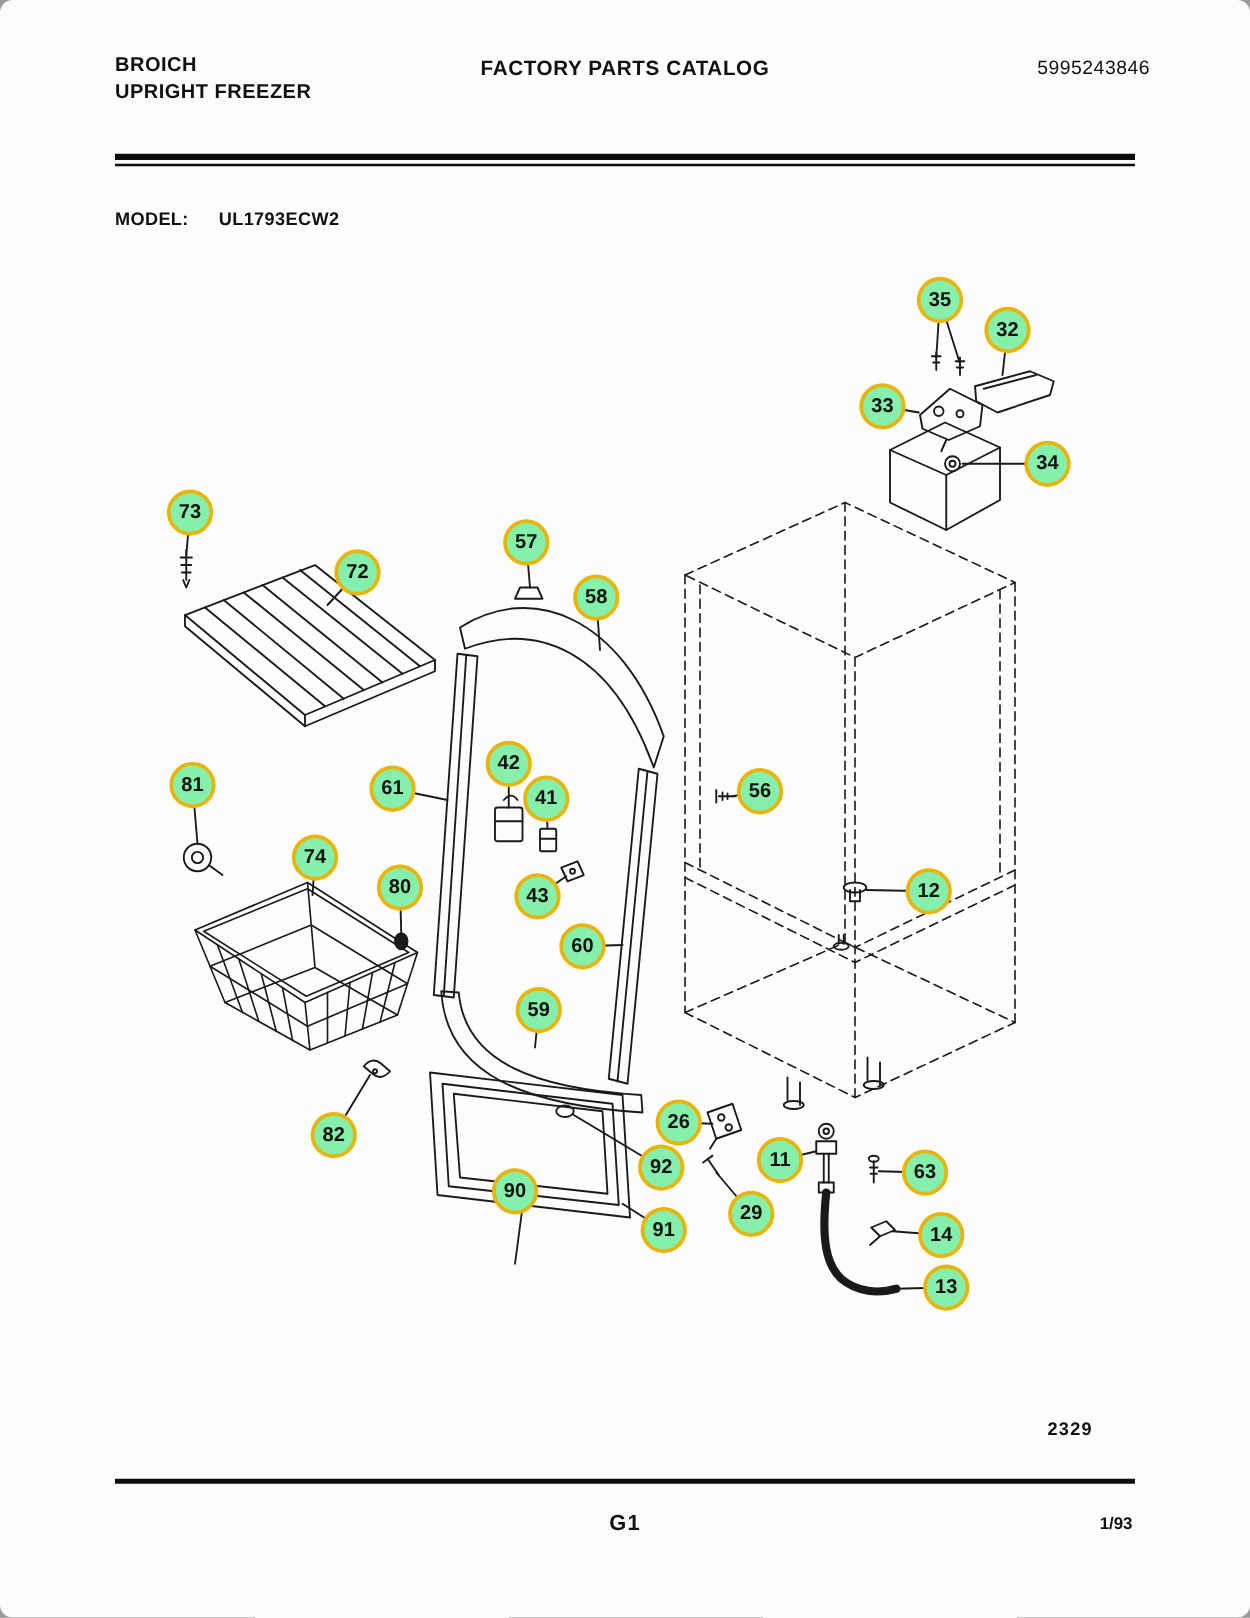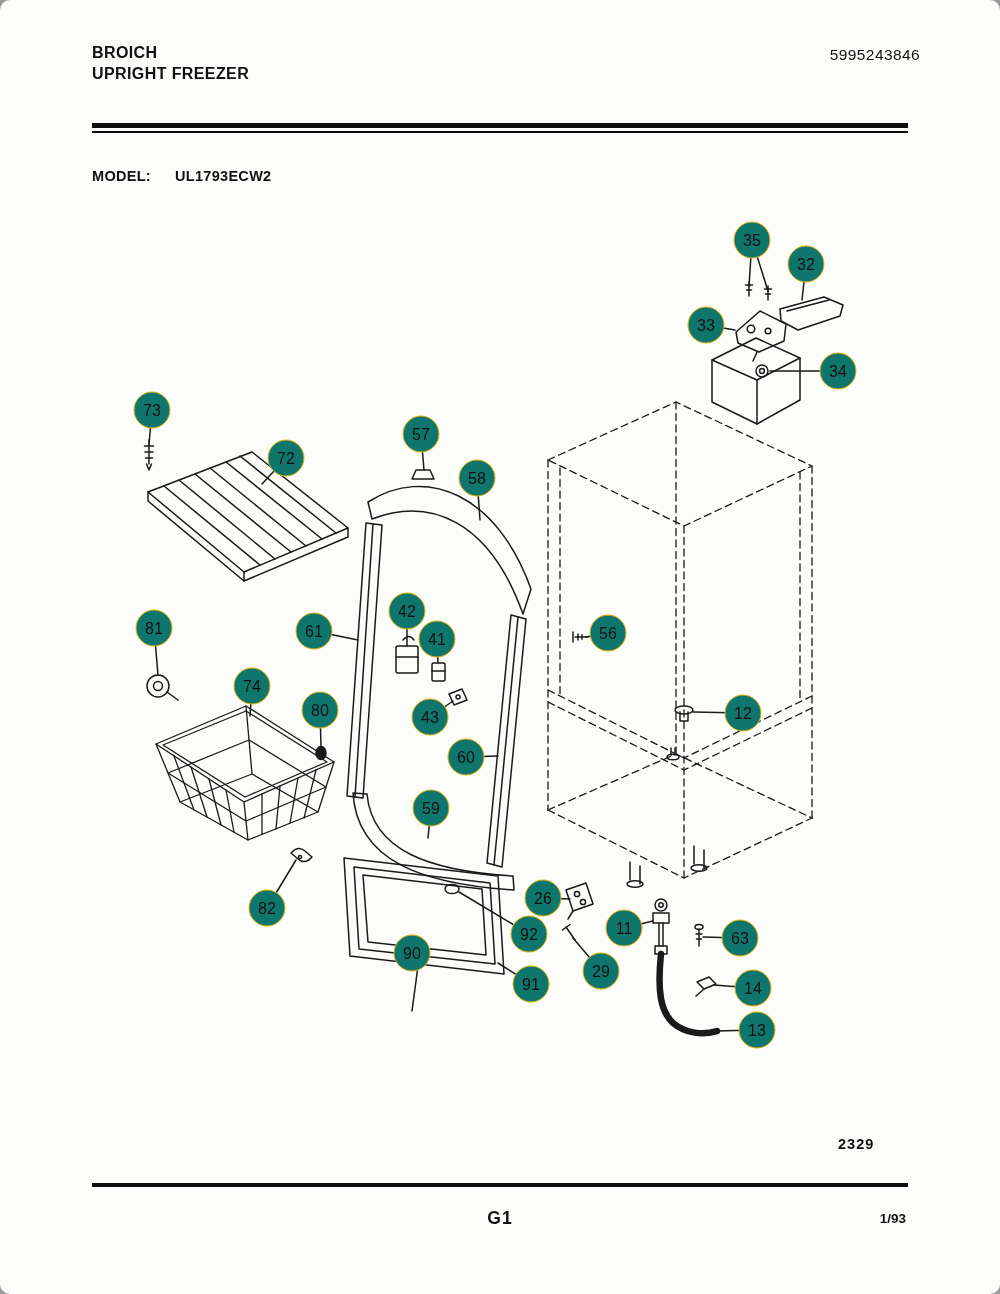--- a/index.html
+++ b/index.html
@@ -13,38 +13,39 @@
   .hdr-title { position:absolute; left:0; top:46px; width:100%; text-align:center; font-weight:bold; font-size:16.5px; letter-spacing:.5px; }
   .hdr-num   { position:absolute; right:80px; top:46px; font-weight:normal; font-size:15.5px; letter-spacing:.4px; }
   .rule-a { position:absolute; left:92px; top:123px; width:816px; height:5px; background:#0d0d0d; }
   .rule-b { position:absolute; left:92px; top:131px; width:816px; height:2px; background:#0d0d0d; }
   .model  { position:absolute; left:92px; top:168px; font-weight:bold; font-size:14.5px; letter-spacing:.3px; }
   .model .val { margin-left:24px; }
   svg.art { position:absolute; left:0; top:0; }
   #callout-layer { position:absolute; left:0; top:0; width:1000px; height:1294px; pointer-events:none; }
   .callout {
     position:absolute; width:37px; height:37px; transform:translate(-50%,-50%);
-    border:1px solid #eab308; border-radius:50%; background:#0f766e;
+    border:3px solid #eab308; border-radius:50%; background:#86efac;
     display:flex; align-items:center; justify-content:center;
-    font-weight:normal; font-size:16px; color:#111;
+    font-weight:bold; font-size:16px; color:#111;
   }
   .fig    { position:absolute; left:838px; top:1136px; font-weight:bold; font-size:14.5px; letter-spacing:1px; }
   .f-rule { position:absolute; left:92px; top:1183px; width:816px; height:4px; background:#0d0d0d; }
   .f-page { position:absolute; left:0; top:1208px; width:100%; text-align:center; font-weight:bold; font-size:17.5px; letter-spacing:1px; }
   .f-date { position:absolute; right:94px; top:1211px; font-weight:bold; font-size:13.5px; }
 </style>
 </head>
 <body>
 
 <div class="page">
 
   <div class="hdr-brand">
     <div>BROICH</div>
     <div>UPRIGHT FREEZER</div>
   </div>
+  <div class="hdr-title">FACTORY PARTS CATALOG</div>
   <div class="hdr-num">5995243846</div>
 
   <div class="rule-a"></div>
   <div class="rule-b"></div>
 
   <div class="model">
     <span>MODEL:</span><span class="val">UL1793ECW2</span>
   </div>
 
   <svg class="art" width="1000" height="1294" viewBox="0 0 1000 1294">

